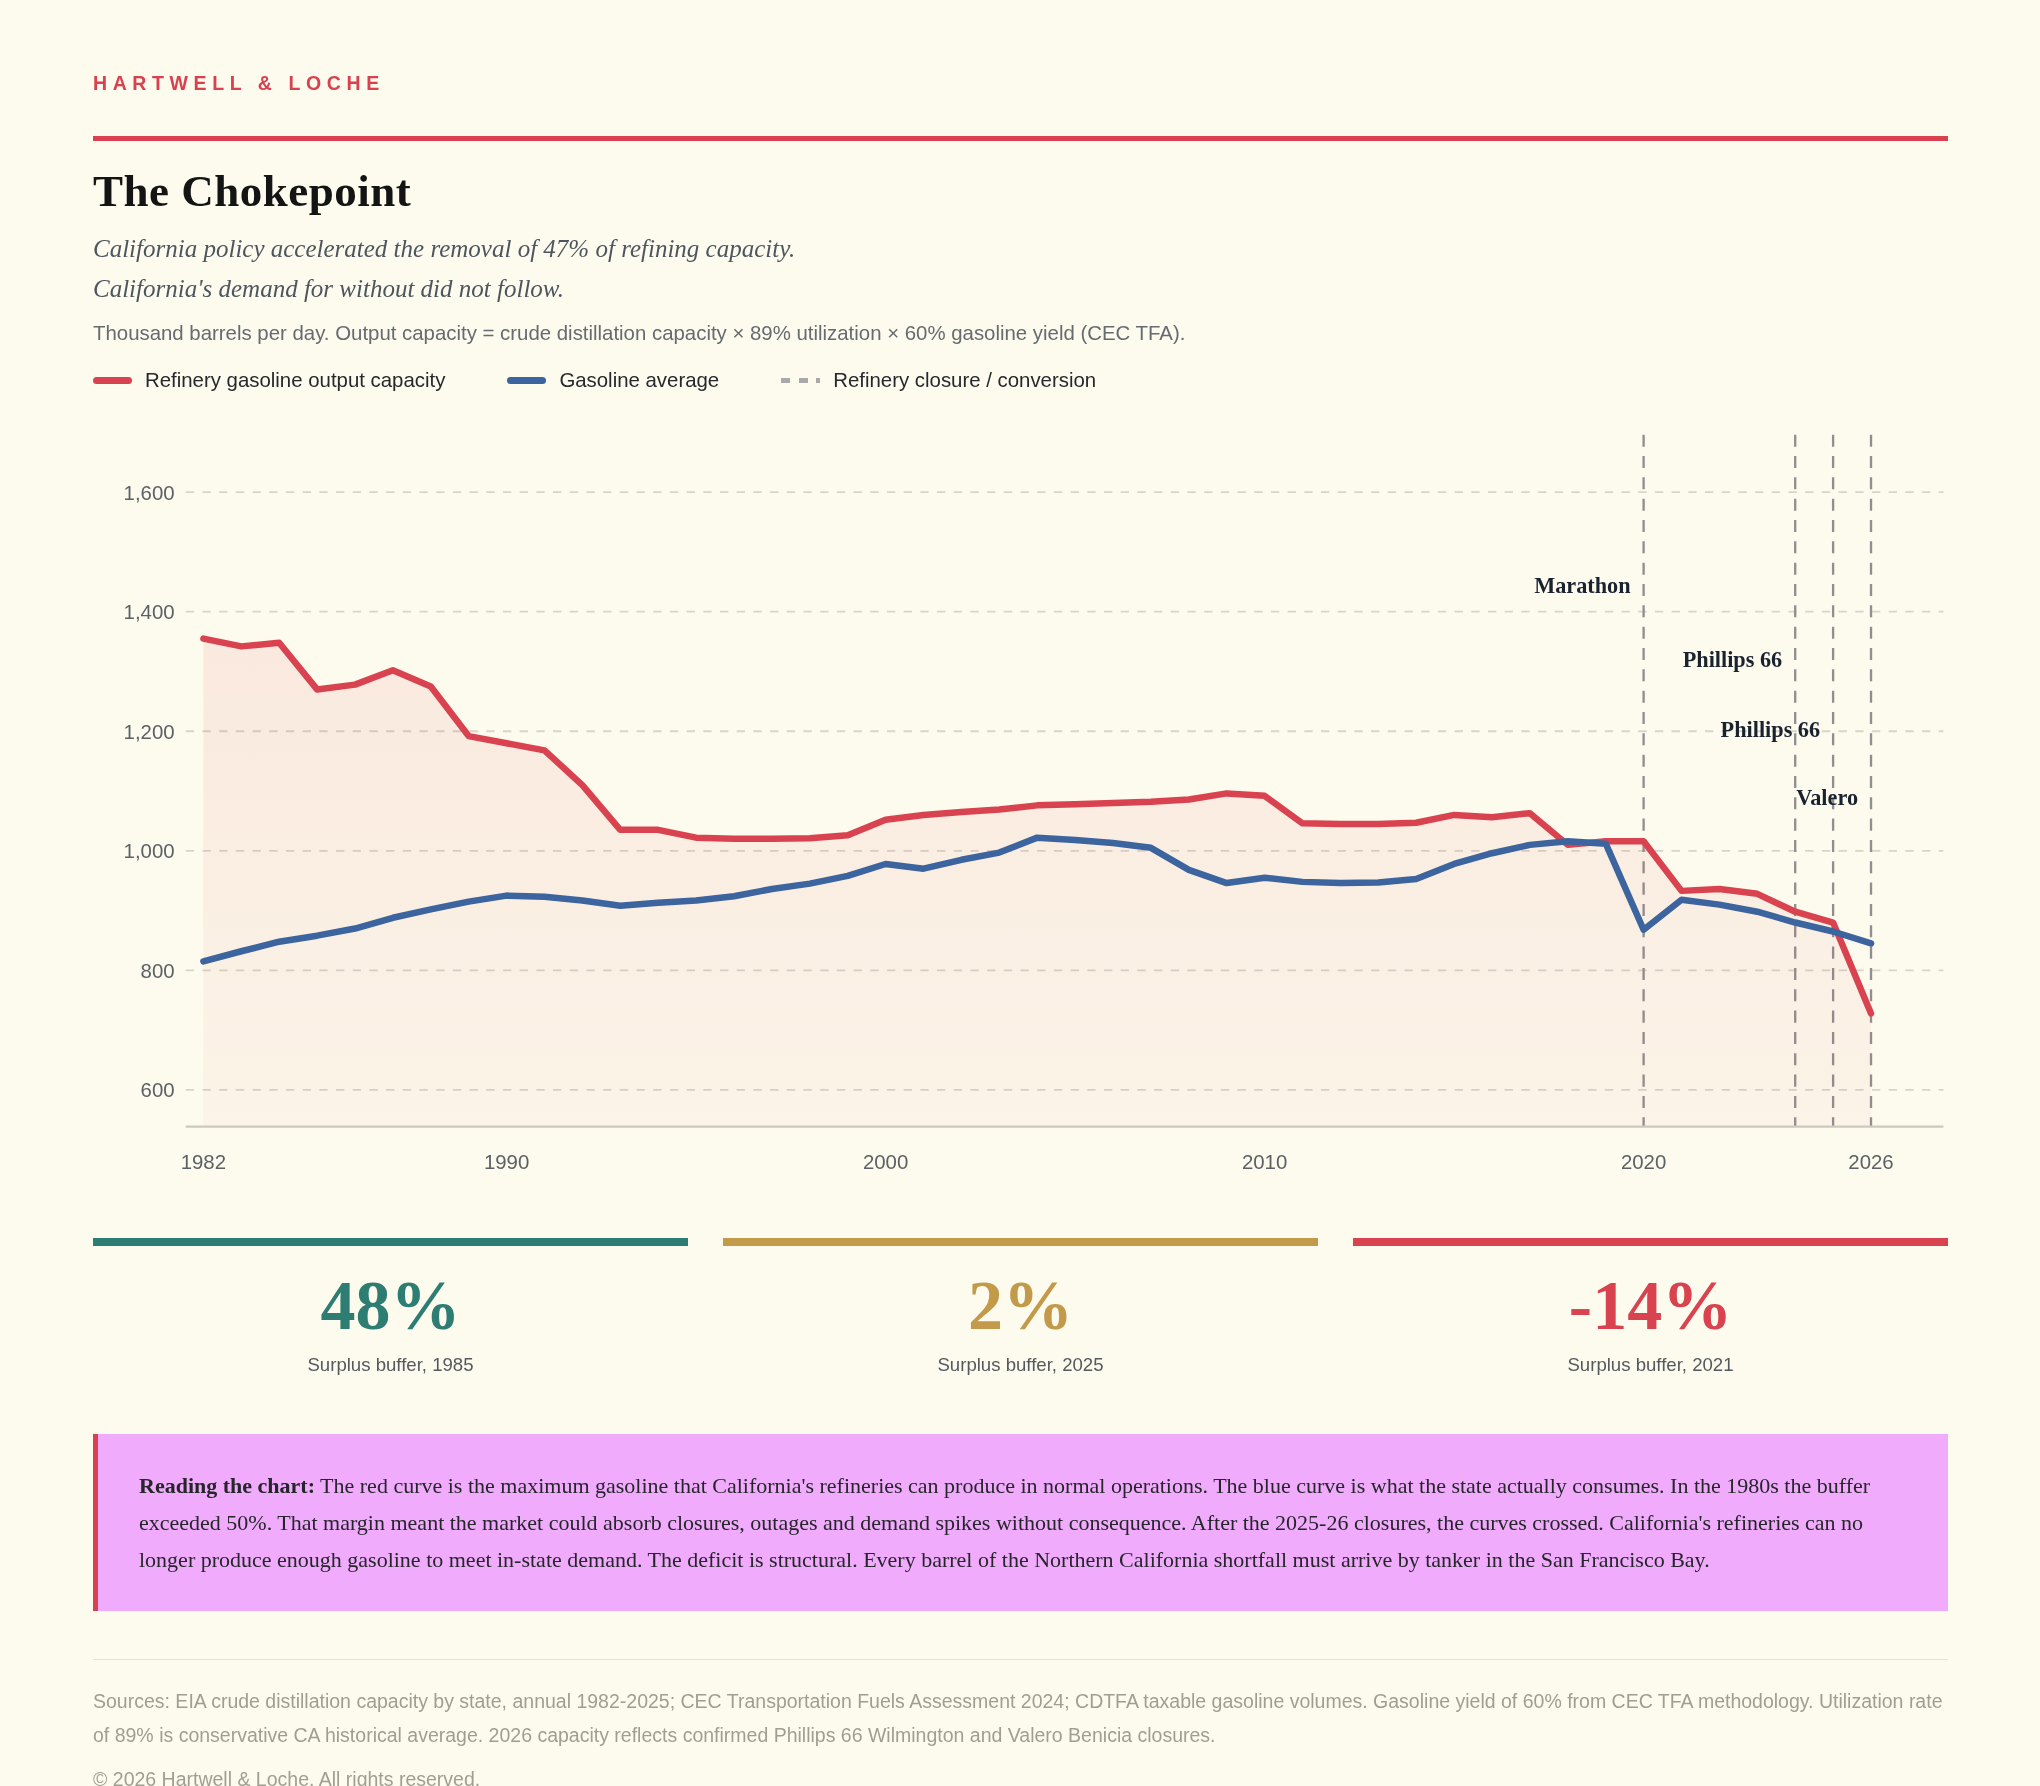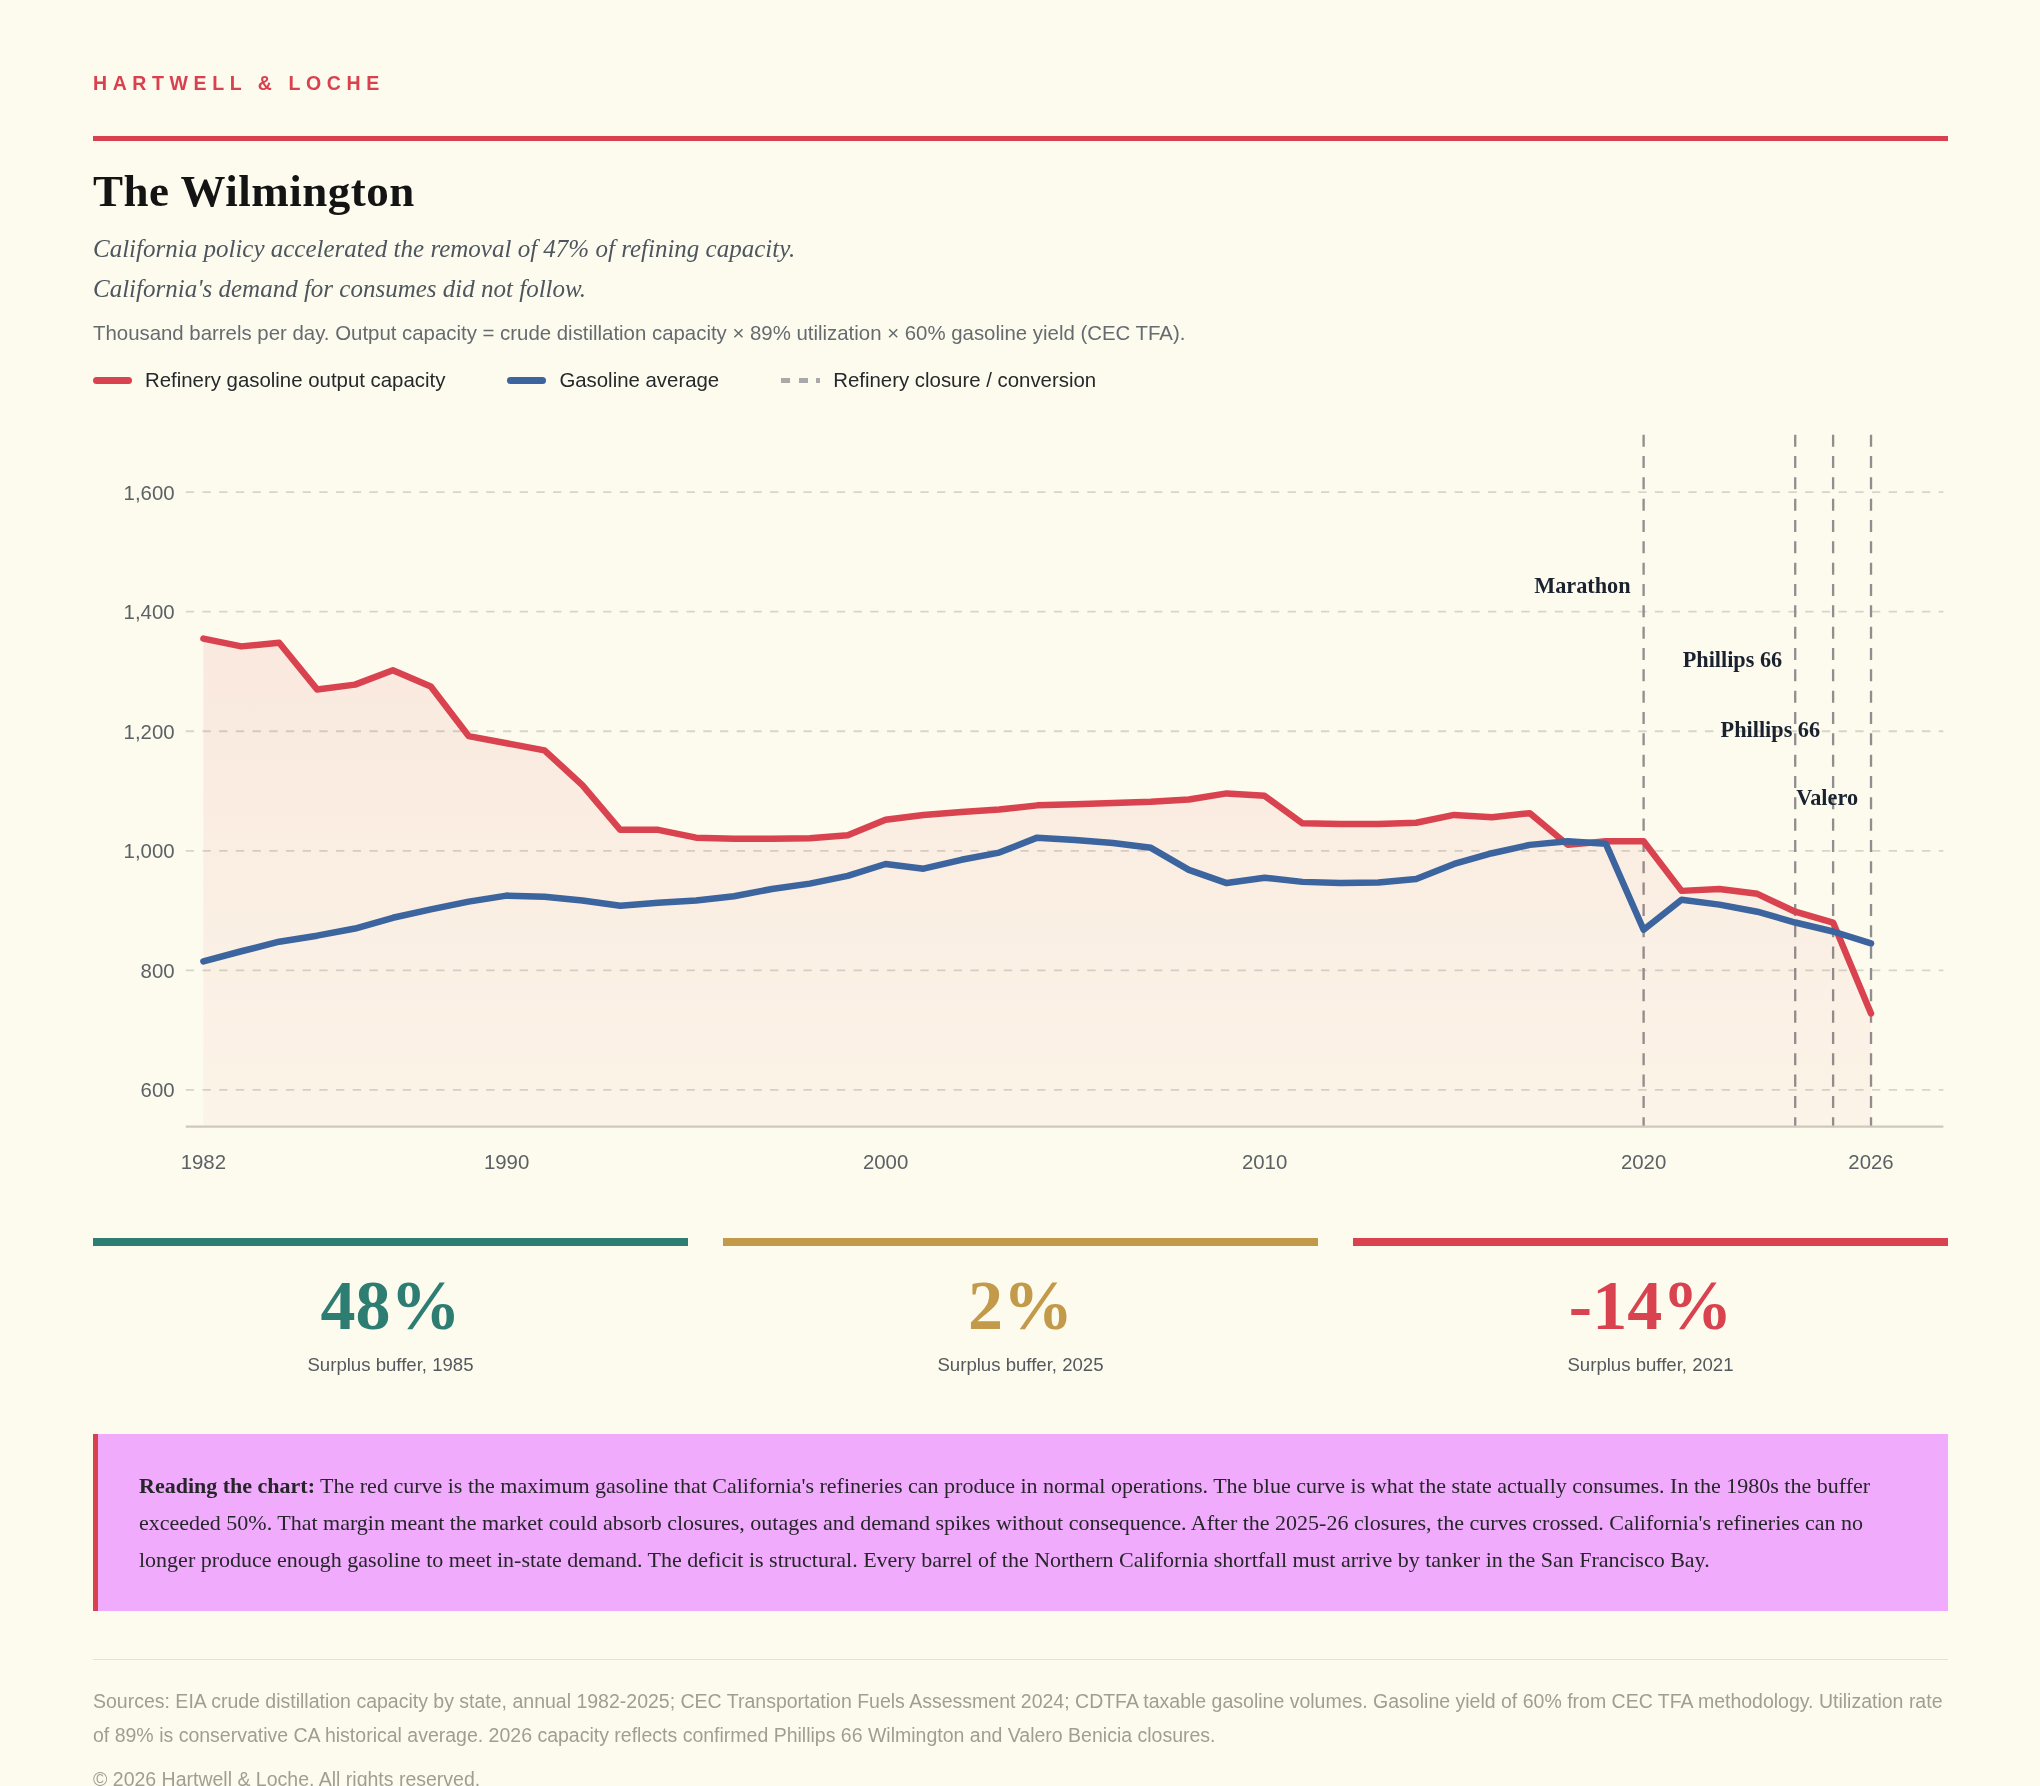--- a/index.html
+++ b/index.html
@@ -53,23 +53,23 @@
   .copyright{font-size:19.5px;color:#a09e92;margin:16.7px 0 0 0;}
 </style>
 </head>
 <body>
 
 <div class="page">
 
   <div class="brand">HARTWELL &amp; LOCHE</div>
   <div class="rule"></div>
 
-  <h1 class="title">The Wilmington</h1>
+  <h1 class="title">The Chokepoint</h1>
   <p class="sub">California policy accelerated the removal of 47% of refining capacity.</p>
-  <p class="sub">California's demand for consumes did not follow.</p>
+  <p class="sub">California's demand for without did not follow.</p>
   <p class="caption">Thousand barrels per day. Output capacity = crude distillation capacity × 89% utilization × 60% gasoline yield (CEC TFA).</p>
 
   <div class="legend">
     <div class="legend-item">
       <span class="swatch" style="background: rgb(217, 67, 79);"></span>
       <span class="legend-label">Refinery gasoline output capacity</span>
     </div>
     <div class="legend-item">
       <span class="swatch" style="background: rgb(60, 100, 158);"></span>
       <span class="legend-label">Gasoline average</span>

